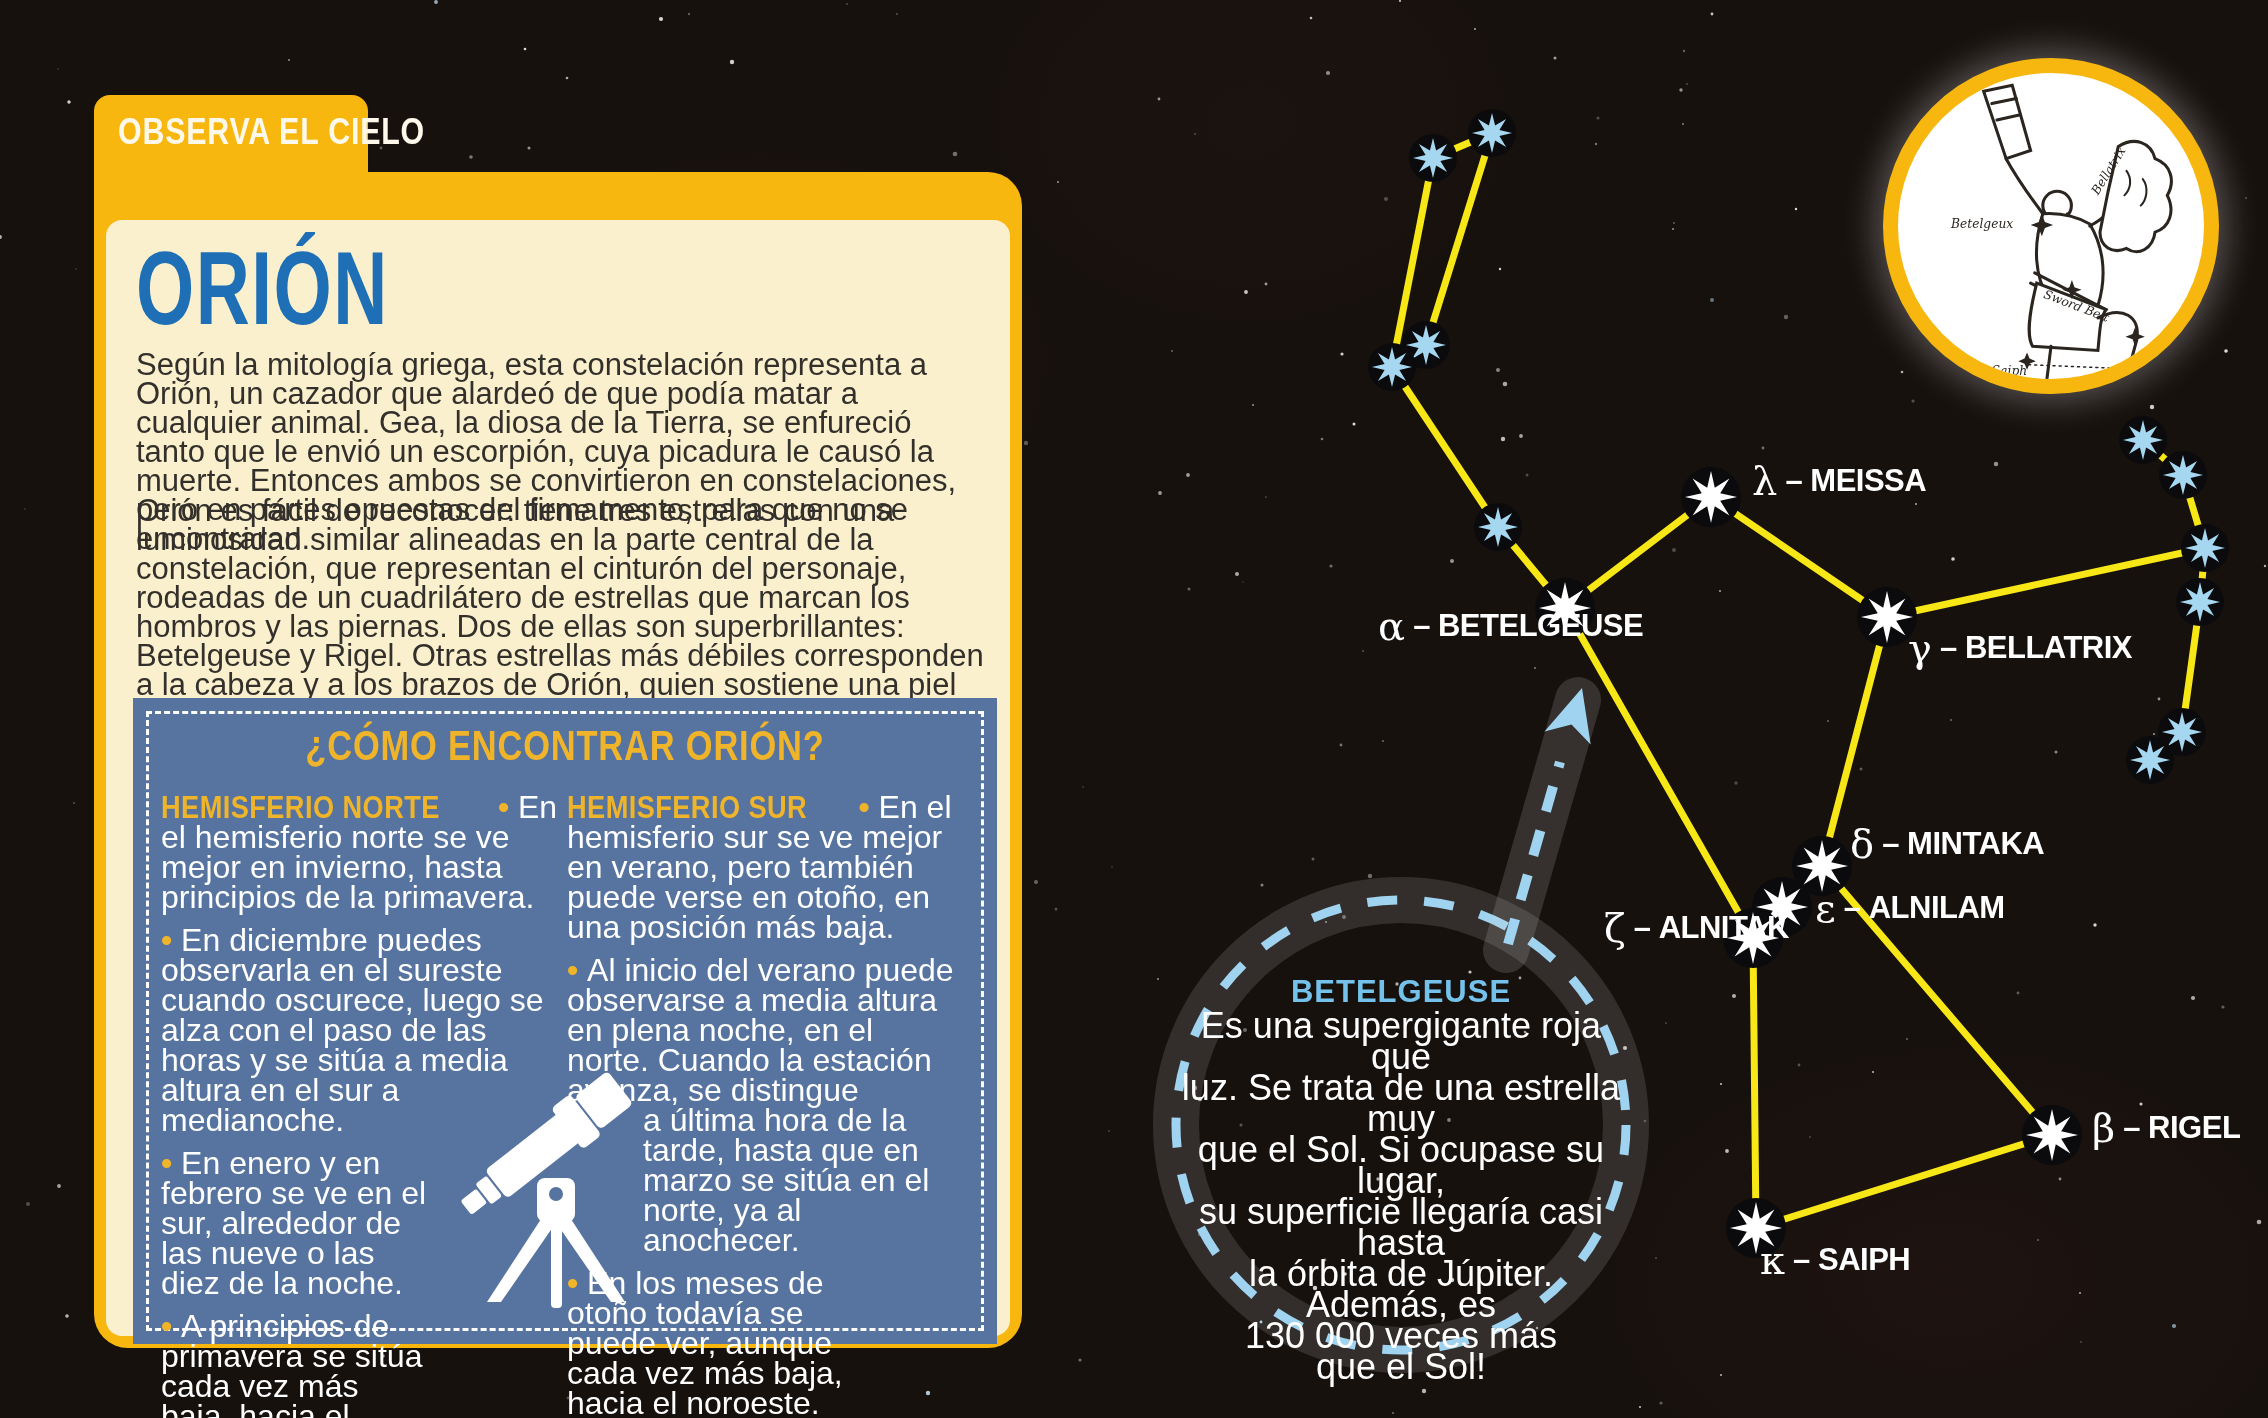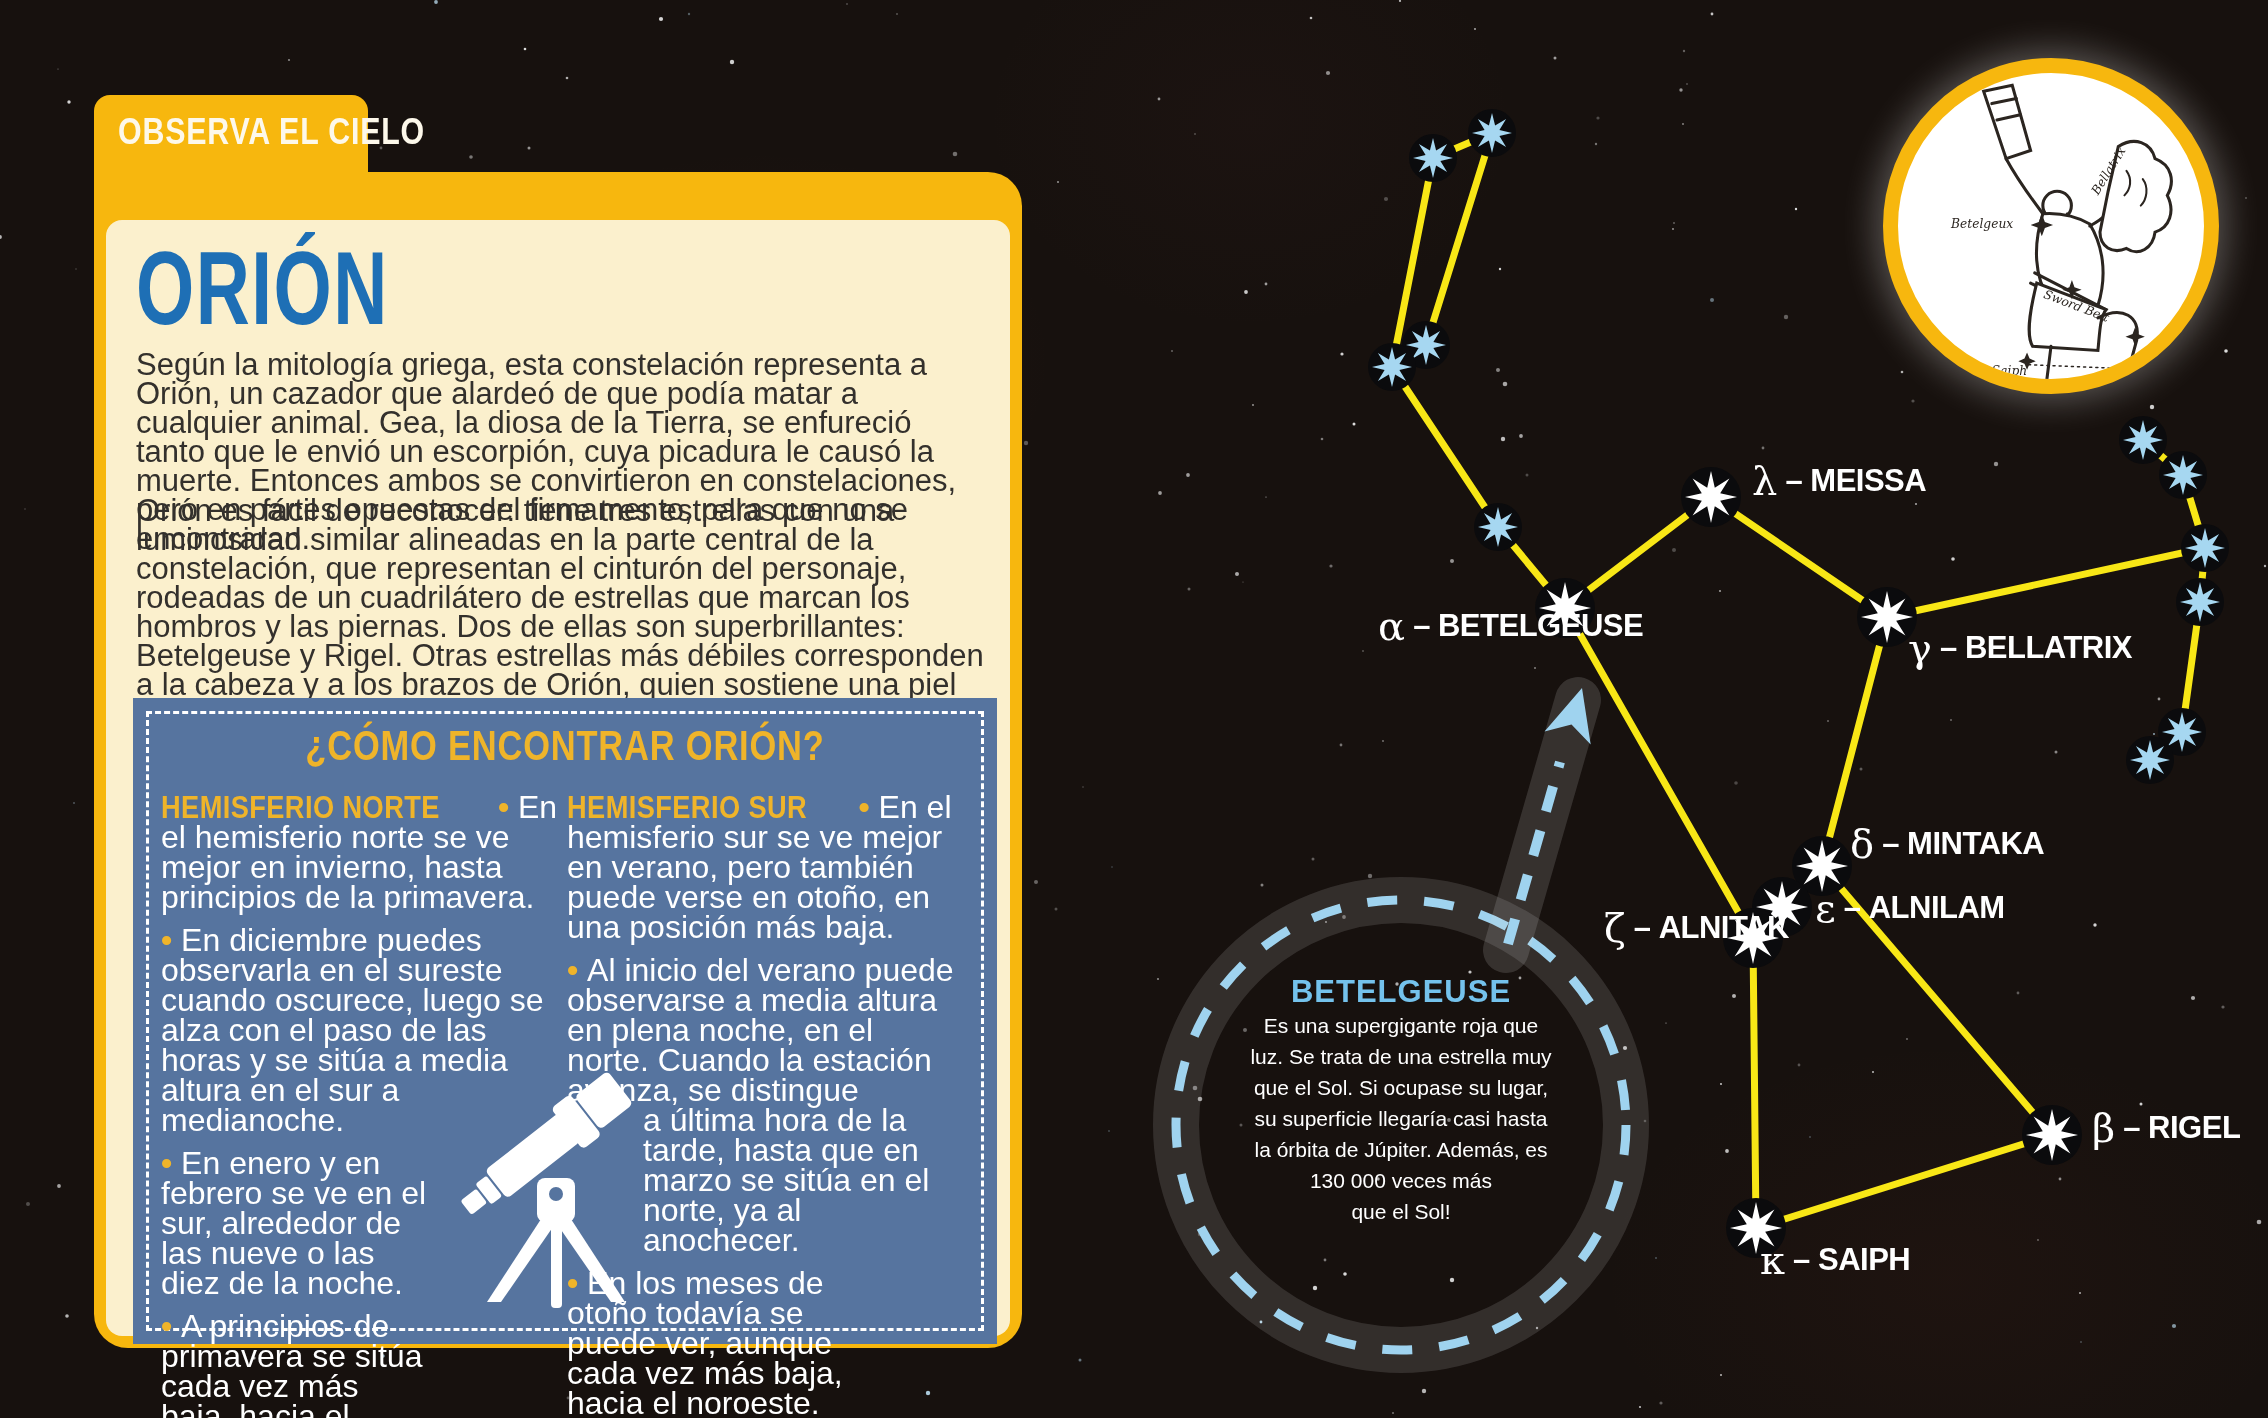--- a/index.html
+++ b/index.html
@@ -72,21 +72,21 @@
   .indent-line{padding-left:76px;width:300px;}
   #telescope{position:absolute;left:292px;top:352px;z-index:2;}
   
   #info-circle{
     position:absolute;left:1176px;top:900px;width:450px;height:450px;z-index:2;
     border-radius:50%;text-align:center;color:#fff;
   }
   #info-title{
     margin:0;padding-top:74px;font-size:31px;font-weight:bold;color:#74c2ec;letter-spacing:1px;
   }
-  .info-line{font-size:21px;line-height:31px;}
+  .info-line{font-size:36px;line-height:31px;}
   
   #orion-illustration{
     position:absolute;left:1883px;top:58px;width:336px;height:336px;z-index:2;
     background:#ffffff;border:15px solid #f7b70e;border-radius:50%;box-sizing:border-box;
     box-shadow:0 0 34px 8px rgba(255,255,255,.28);
     overflow:hidden;
   }
   .engrave-label{font-family:"DejaVu Serif",serif;font-style:italic;font-size:12px;fill:#2b2520;}
   
   .greek{font-family:"DejaVu Serif",serif;font-size:40px;fill:#ffffff;}

